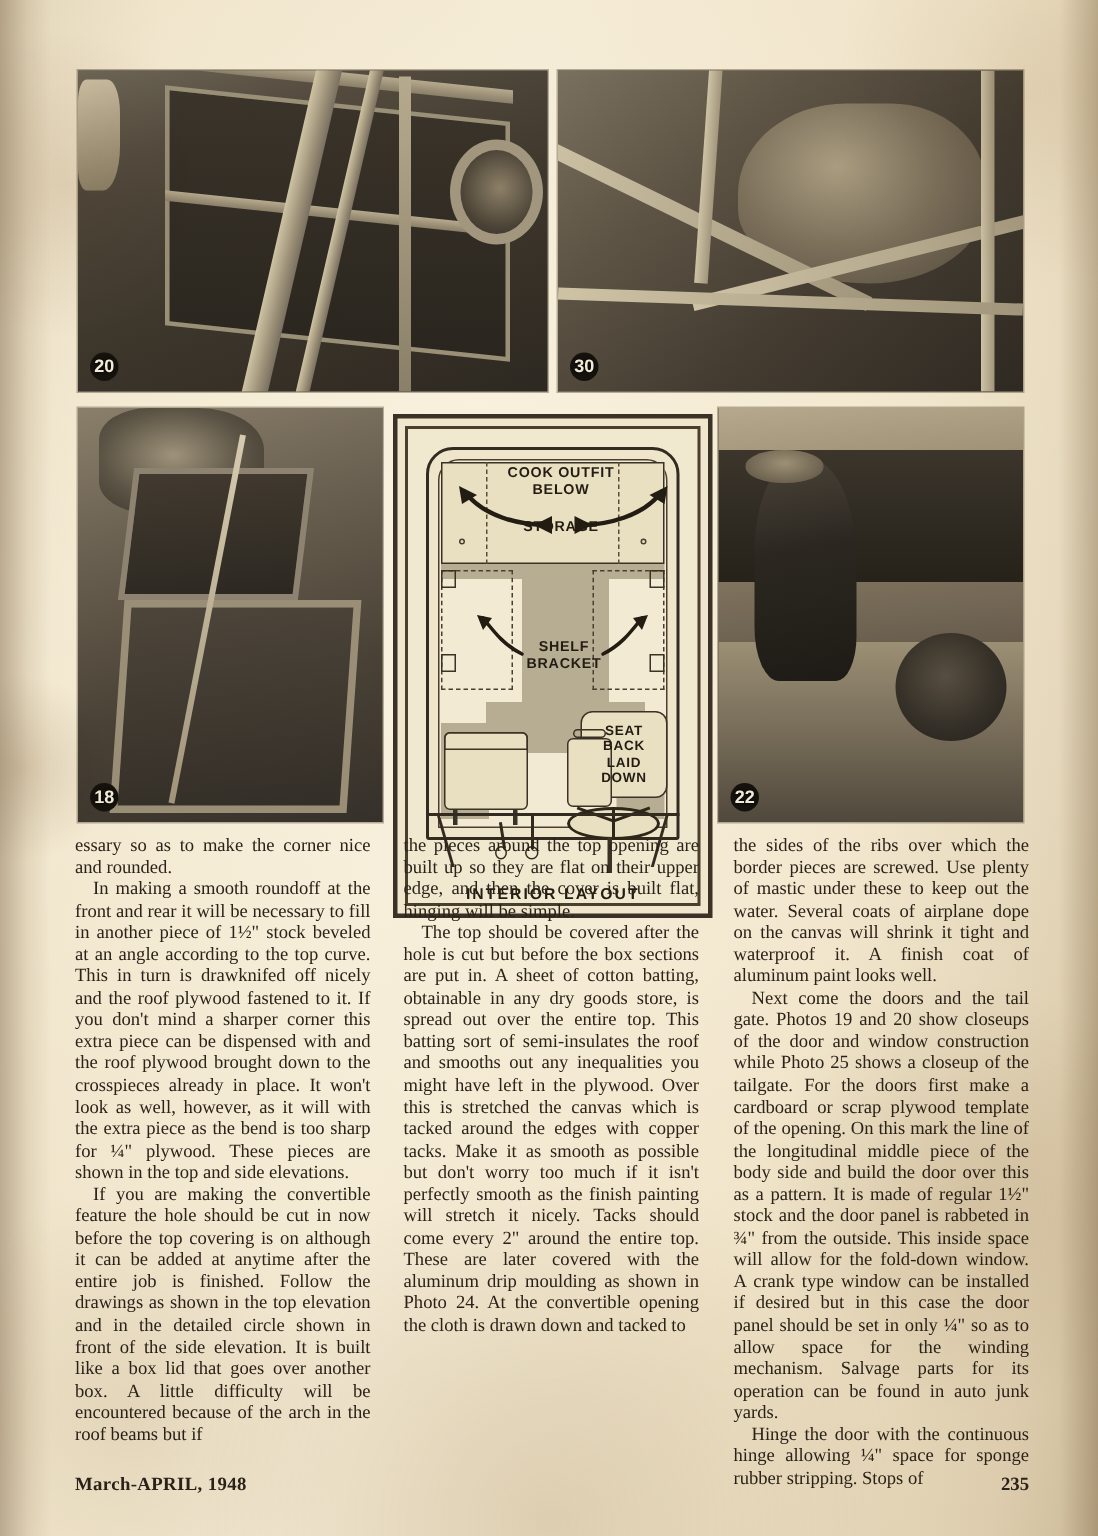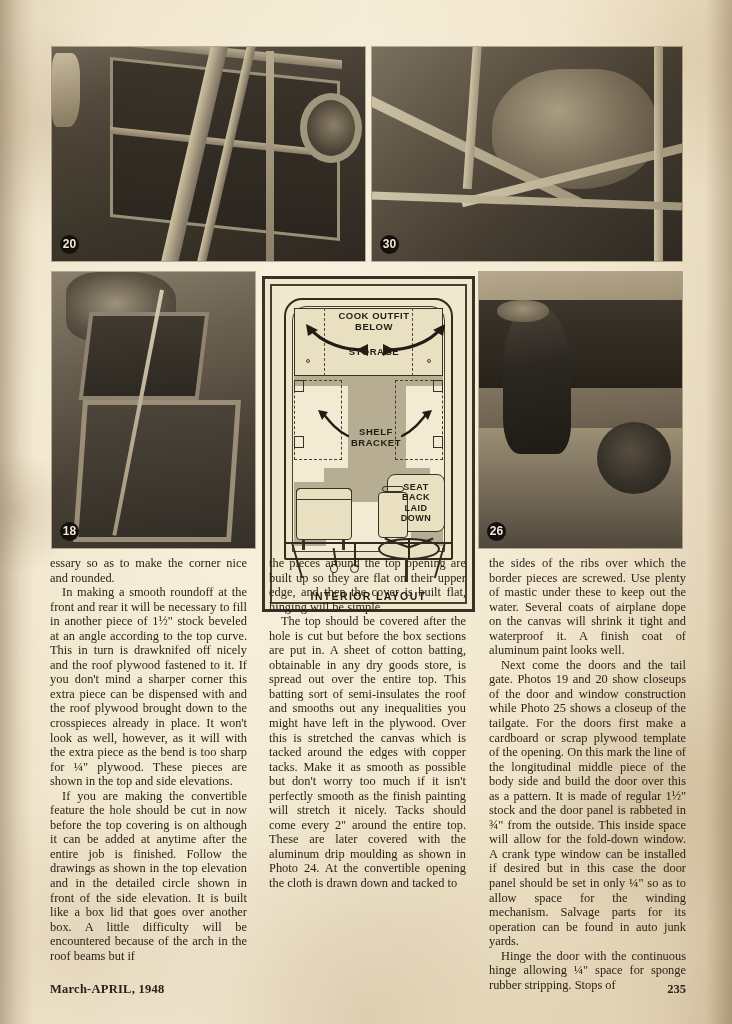--- a/index.html
+++ b/index.html
@@ -292,21 +292,21 @@
     <div class="pnum" style="left:8px;bottom:7px;">18</div>
   </div>
 
   <div class="photo" id="p22">
     <div class="bg"></div>
     <div class="wall"></div>
     <div class="ground"></div>
     <div class="fig"></div>
     <div class="hat"></div>
     <div class="tire"></div>
-    <div class="pnum" style="left:8px;bottom:7px;">26</div>
+    <div class="pnum" style="left:8px;bottom:7px;">22</div>
   </div>
 
   <div id="diagram">
     <div class="inner">
 
       <div class="dg body-outline"></div>
       <div class="dg body-inner"></div>
 
       <div class="dg lightfill solid" style="left:22px;top:22px;right:22px;height:68px;"></div>
 

